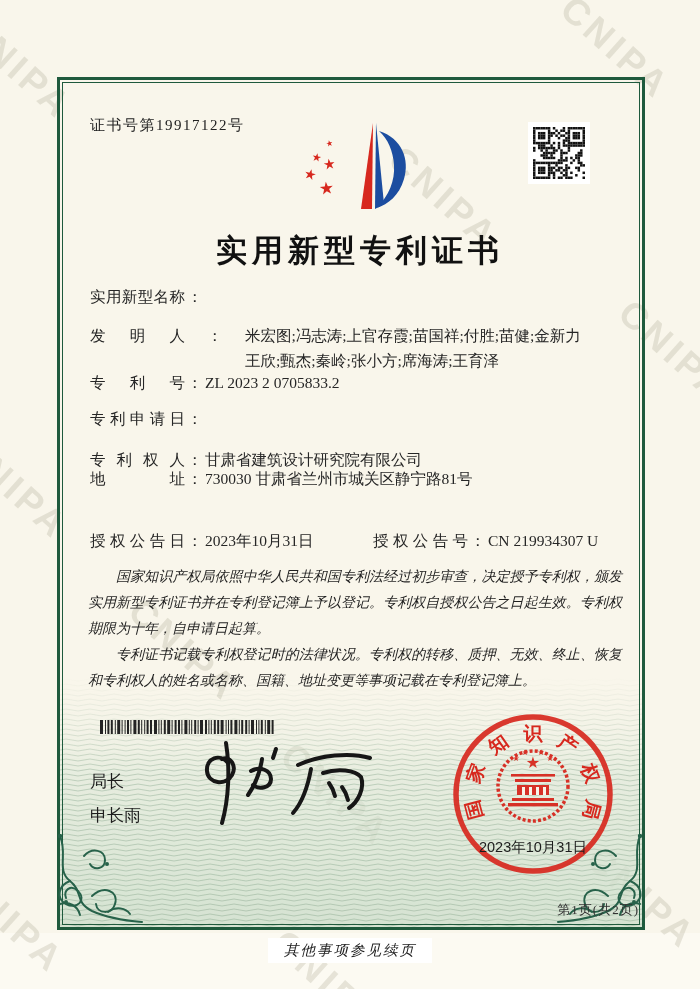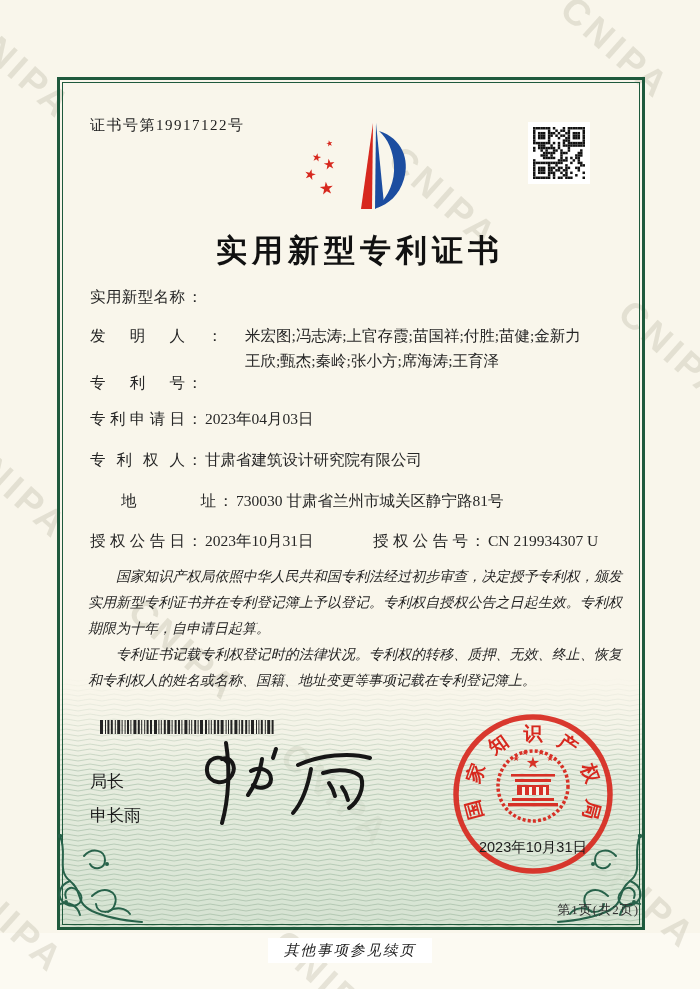--- a/index.html
+++ b/index.html
@@ -433,32 +433,32 @@
     <span class="lbl">发明人</span>
       <span class="colon">：</span>
     <span class="val">
       <div>米宏图;冯志涛;上官存霞;苗国祥;付胜;苗健;金新力</div>
       <div class="v2">王欣;甄杰;秦岭;张小方;席海涛;王育泽</div>
     </span>
   </div>
   <div class="row" style="top:372px;">
     <span class="lbl">专利号</span>
       <span class="colon">：</span>
+      <span class="val">ZL 2023 2 0705833.2</span>
   </div>
   <div class="row" style="top:408px;align-items:center;">
     <span class="lbl">专利申请日</span>
       <span class="colon">：</span>
-      <span class="val">2023年04月03日</span>
   </div>
   <div class="row" style="top:449px;">
     <span class="lbl">专利权人</span>
       <span class="colon">：</span>
       <span class="val">甘肃省建筑设计研究院有限公司</span>
   </div>
-  <div class="row" style="top:490px;margin-left:31px;">
+  <div class="row" style="top:468px;">
     <span class="lbl">地址</span>
       <span class="colon">：</span>
       <span class="val">730030 甘肃省兰州市城关区静宁路81号</span>
   </div>
   <div class="row" style="top:530px;">
     <span class="lbl">授权公告日</span>
       <span class="colon">：</span>
       <span class="val-fixed">2023年10月31日</span>
     <span class="lbl">授权公告号</span>
       <span class="colon">：</span>

